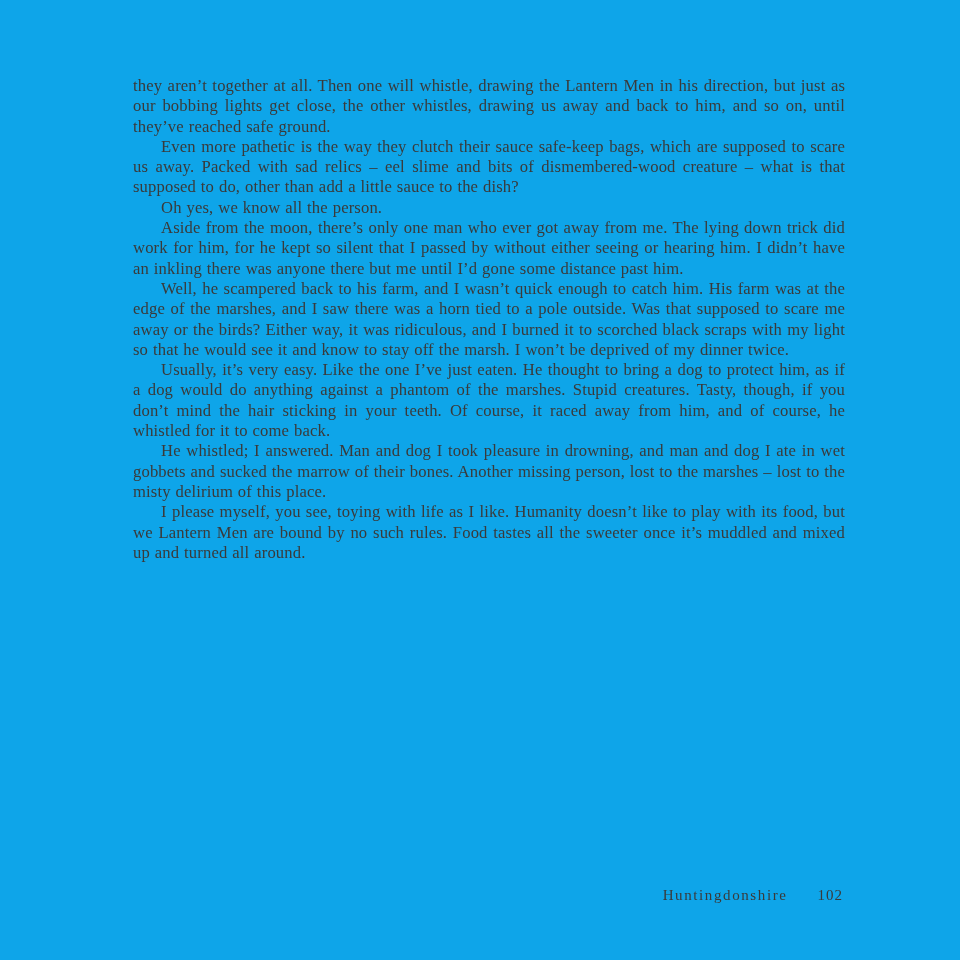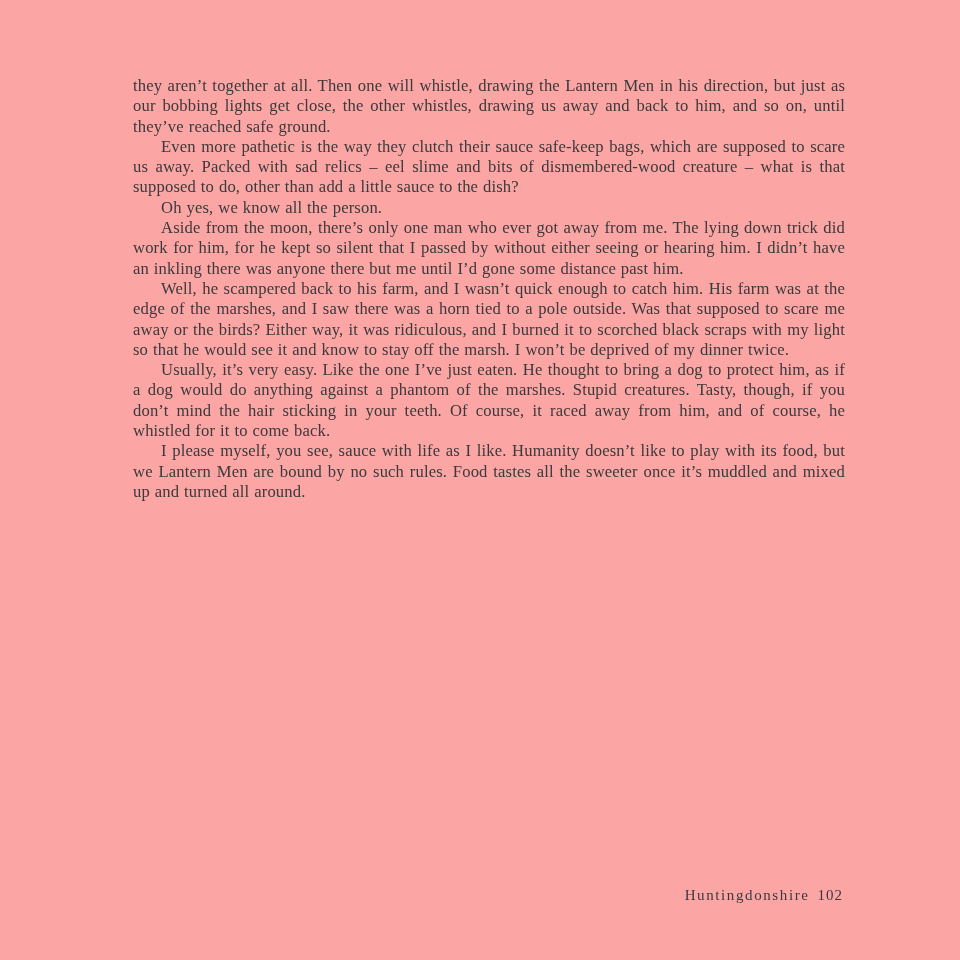--- a/index.html
+++ b/index.html
@@ -4,21 +4,21 @@
 <style>
   html, body {
     margin: 0;
     padding: 0;
     background: #ffffff;
   }
   .canvas {
     position: relative;
     width: 960px;
     height: 960px;
-    background: #fca5a5;
+    background: #0ea5e9;
     overflow: hidden;
     font-family: "Liberation Serif", "DejaVu Serif", serif;
   }
   .text-block {
     position: absolute;
     left: 133px;
     top: 76px;
     width: 712px;
     color: #3a3a3a;
     font-size: 16.6px;
@@ -37,21 +37,21 @@
   }
   .page-footer {
     position: absolute;
     right: 117px;
     top: 886px;
     color: #3a3a3a;
     font-size: 15px;
     line-height: 18px;
     display: flex;
     align-items: baseline;
-    gap: 8px;
+    gap: 30px;
     margin-left: 44px;
   }
   .running-title {
     letter-spacing: 1.6px;
   }
   .page-number {
     letter-spacing: 1px;
     font-variant-numeric: oldstyle-nums;
   }
 </style>
@@ -60,21 +60,22 @@
 
 <div class="canvas">
 
   <div class="text-block">
     <p class="first">they aren’t together at all. Then one will whistle, drawing the Lantern Men in his direction, but just as our bobbing lights get close, the other whistles, drawing us away and back to him, and so on, until they’ve reached safe ground.</p>
     <p>Even more pathetic is the way they clutch their sauce safe-keep bags, which are supposed to scare us away. Packed with sad relics – eel slime and bits of dismembered-wood creature – what is that supposed to do, other than add a little sauce to the dish?</p>
     <p>Oh yes, we know all the person.</p>
     <p>Aside from the moon, there’s only one man who ever got away from me. The lying down trick did work for him, for he kept so silent that I passed by without either seeing or hearing him. I didn’t have an inkling there was anyone there but me until I’d gone some distance past him.</p>
     <p>Well, he scampered back to his farm, and I wasn’t quick enough to catch him. His farm was at the edge of the marshes, and I saw there was a horn tied to a pole outside. Was that supposed to scare me away or the birds? Either way, it was ridiculous, and I burned it to scorched black scraps with my light so that he would see it and know to stay off the marsh. I won’t be deprived of my dinner twice.</p>
     <p>Usually, it’s very easy. Like the one I’ve just eaten. He thought to bring a dog to protect him, as if a dog would do anything against a phantom of the marshes. Stupid creatures. Tasty, though, if you don’t mind the hair sticking in your teeth. Of course, it raced away from him, and of course, he whistled for it to come back.</p>
-    <p>I please myself, you see, sauce with life as I like. Humanity doesn’t like to play with its food, but we Lantern Men are bound by no such rules. Food tastes all the sweeter once it’s muddled and mixed up and turned all around.</p>
+    <p>He whistled; I answered. Man and dog I took pleasure in drowning, and man and dog I ate in wet gobbets and sucked the marrow of their bones. Another missing person, lost to the marshes – lost to the misty delirium of this place.</p>
+    <p>I please myself, you see, toying with life as I like. Humanity doesn’t like to play with its food, but we Lantern Men are bound by no such rules. Food tastes all the sweeter once it’s muddled and mixed up and turned all around.</p>
   </div>
 
   <div class="page-footer">
     <span class="running-title">Huntingdonshire</span>
     <span class="page-number">102</span>
   </div>
 
 </div>
 
 </body></html>

